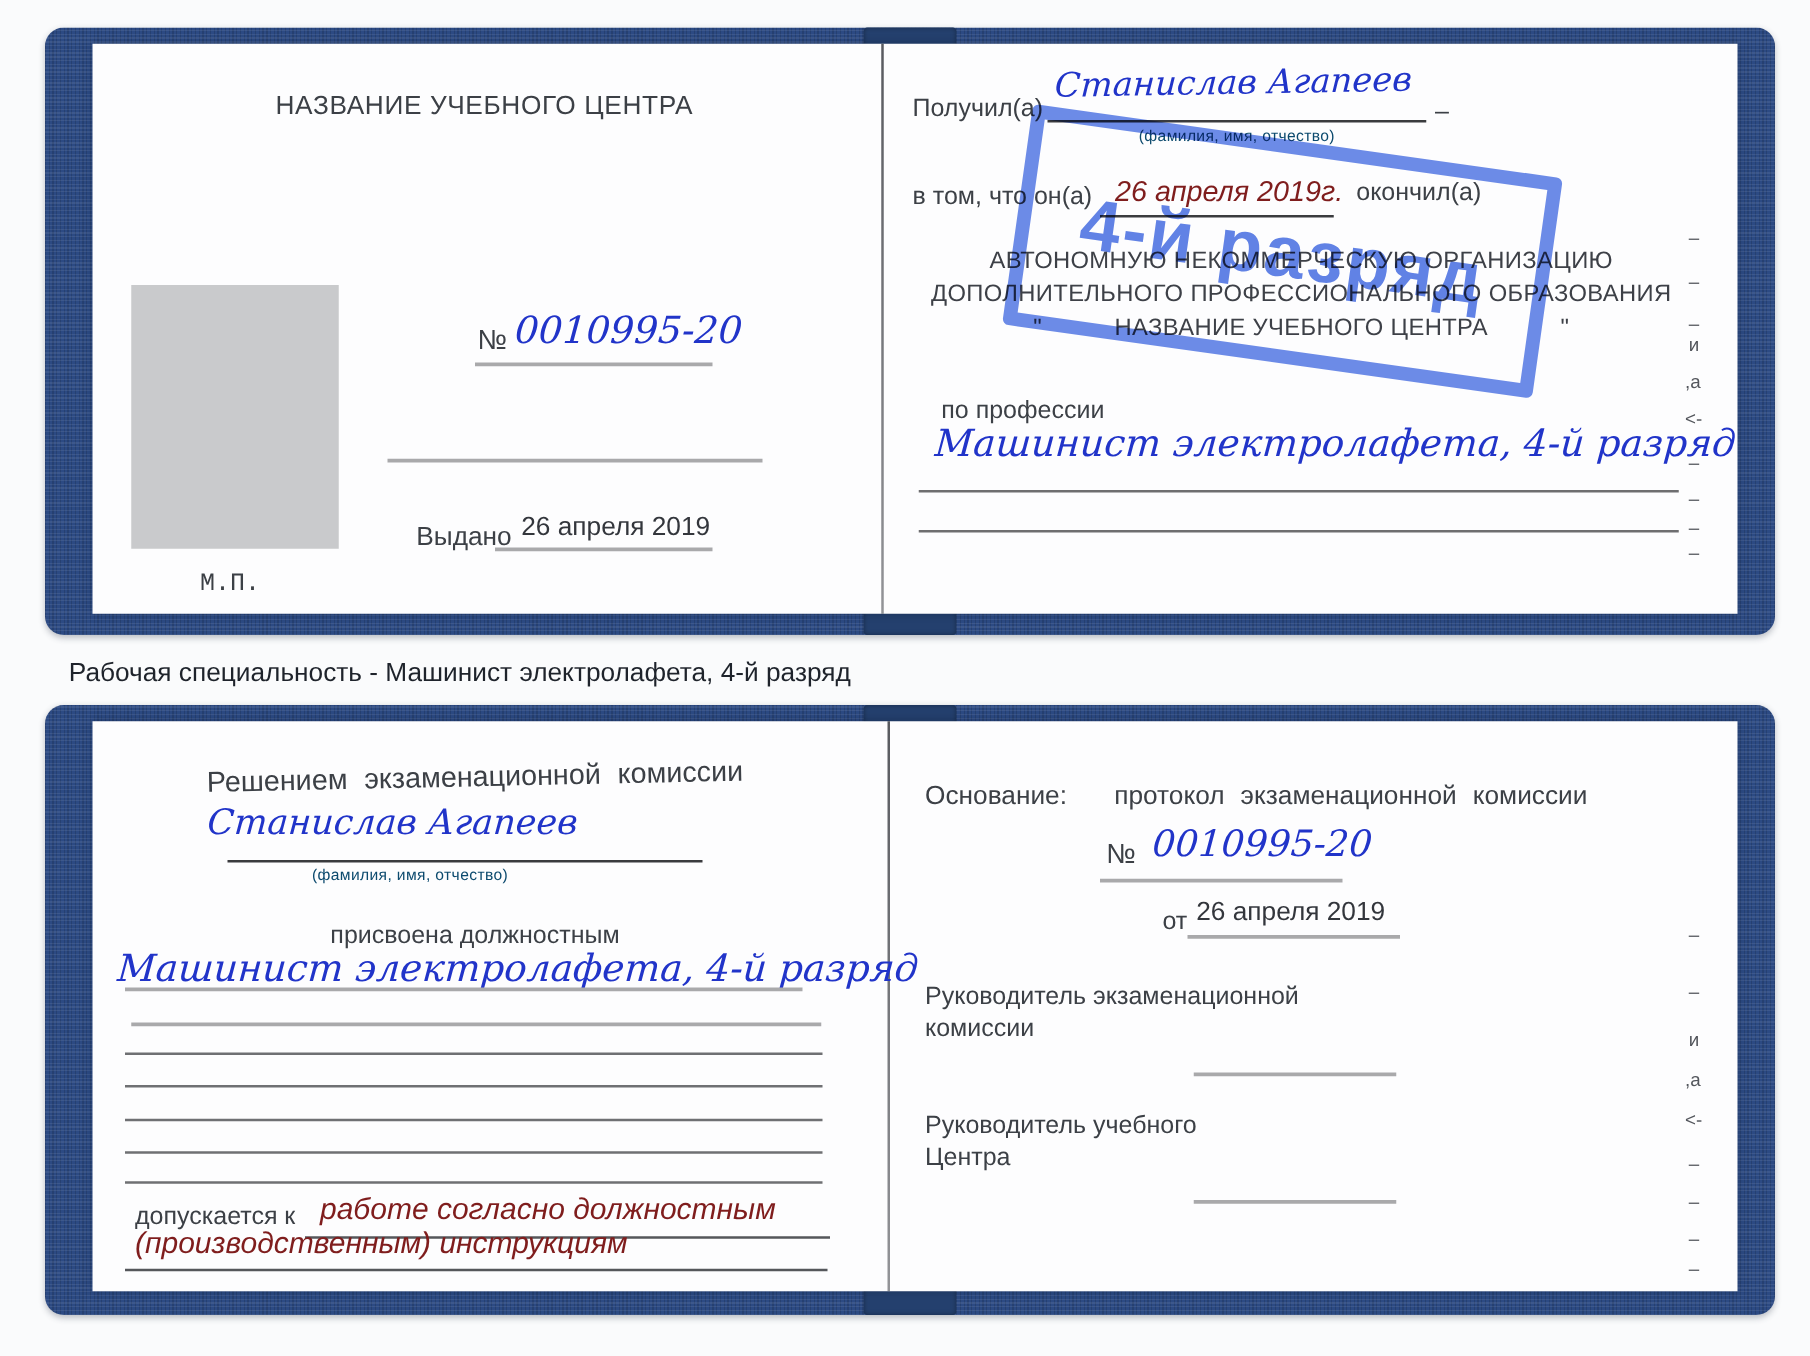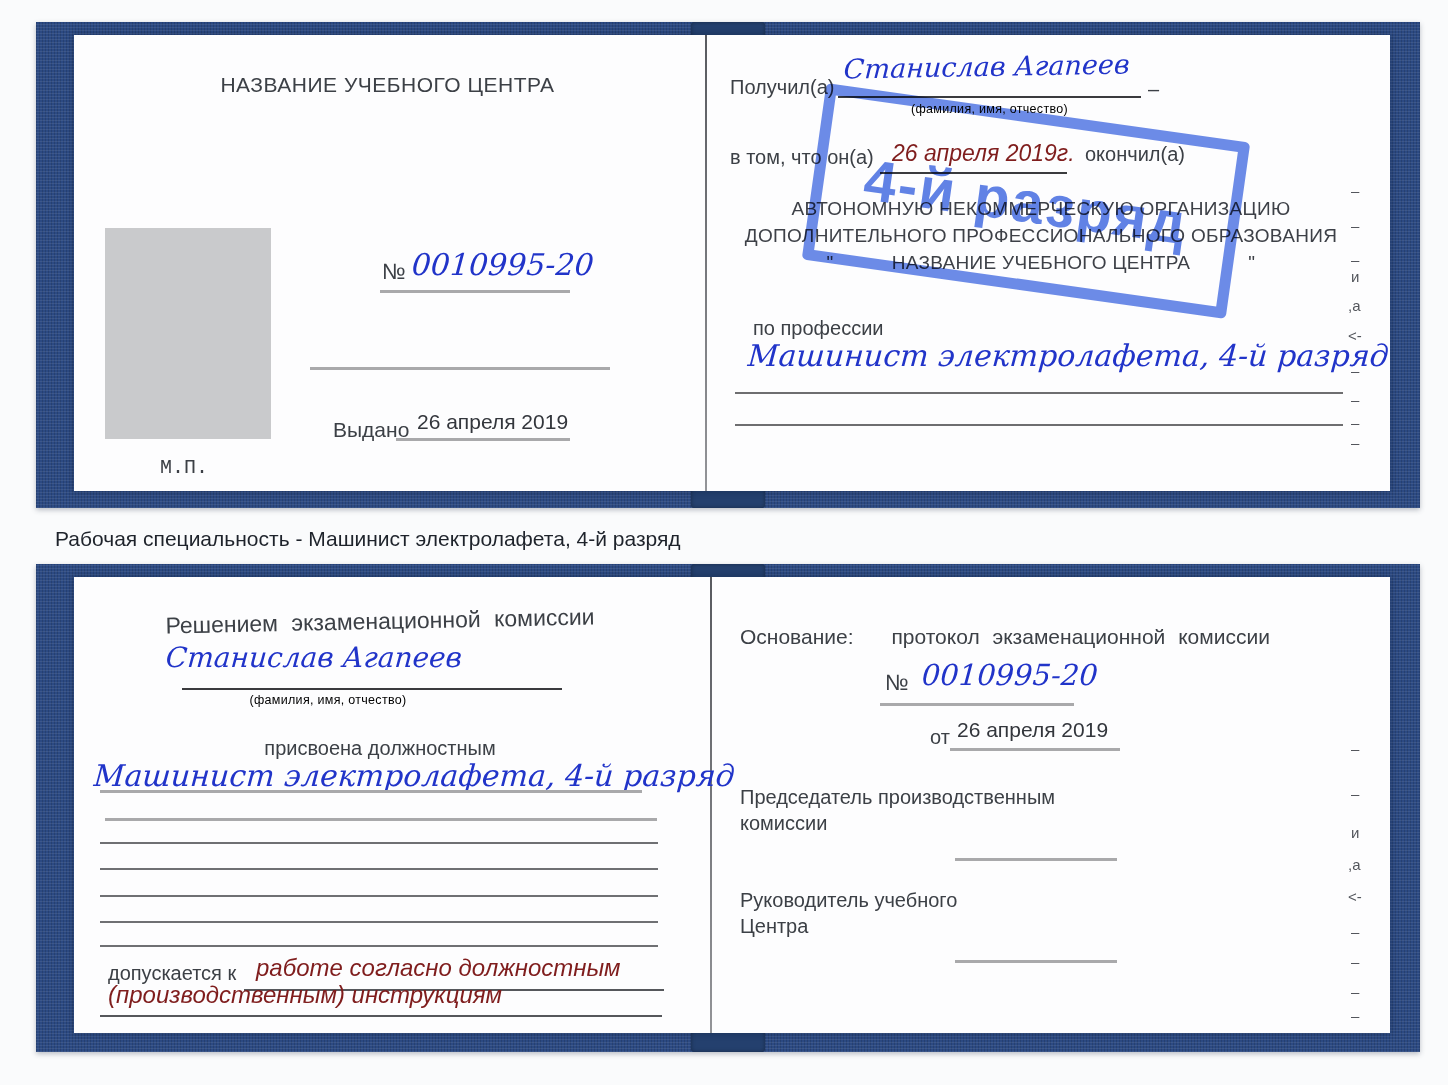--- a/index.html
+++ b/index.html
@@ -7,21 +7,21 @@
   .doc {
     position:relative; width:1448px; height:1085px; overflow:hidden;
     background:#fafbfc;
   }
   .cover {
     position:absolute; left:36px; width:1384px;
     background-color:#2c4a83;
     background-image:
       repeating-linear-gradient(0deg, rgba(255,255,255,0.08) 0 1px, transparent 1px 3px),
       repeating-linear-gradient(90deg, rgba(0,0,0,0.14) 0 1px, transparent 1px 3px);
-    border-radius:0;
+    border-radius:15px;
     box-shadow:0 2px 5px rgba(40,50,70,.30);
   }
   .spine-tab {
     position:absolute; left:50%; transform:translateX(-50%);
     width:74px; height:30px; background:#24406e; border-radius:3px;
     box-shadow:inset 0 0 4px rgba(0,0,0,.35);
   }
   .pages {
     position:absolute; left:38px; top:13px; width:1316px; height:456px;
     background:#fdfdfe; box-shadow:0 0 7px rgba(10,20,40,.35);
@@ -33,21 +33,21 @@
   .lbl { position:absolute; color:#3c4046; font-size:20px; white-space:nowrap; }
   .lbl-c { text-align:center; white-space:normal; }
   .hw {
     position:absolute; font-family:"DejaVu Serif", serif; font-style:italic;
     color:#2134c9; white-space:nowrap; transform:skewX(-4deg);
   }
   .it {
     position:absolute; font-family:Liberation Sans, sans-serif; font-style:italic;
     color:#7f1d1d; white-space:nowrap;
   }
-  .hint { position:absolute; font-size:12.5px; color:#000000; text-align:center; letter-spacing:.3px; }
+  .hint { position:absolute; font-size:12.5px; color:#0c4a6e; text-align:center; letter-spacing:.3px; }
   .gline { position:absolute; height:3px; background:#a9a9ab; }
   .tline { position:absolute; height:1.5px; background:#6f7073; }
   .dline { position:absolute; height:1.5px; background:#3a3b3e; }
   .stamp {
     position:absolute; display:flex; align-items:center; justify-content:center;
     border:11px solid rgba(93,127,229,.90); border-radius:5px;
     color:rgba(93,127,229,.97); font-weight:bold; font-size:58px; letter-spacing:2px;
     mix-blend-mode:multiply; white-space:nowrap;
   }
   .edge-mark { position:absolute; font-size:15px; color:#53565c; white-space:nowrap; }
@@ -160,21 +160,21 @@
       </div>
 
       <div class="lbl" style="left:811px;top:93px;font-size:22px;">№</div>
       <div class="hw" style="left:848px;top:81px;font-size:29px;">0010995-20</div>
       <div class="gline" style="left:806px;top:126px;width:194px;"></div>
 
       <div class="lbl" style="left:856px;top:149px;">от</div>
       <div class="lbl" style="left:883px;top:141px;font-size:21px;color:#33363c;">26 апреля 2019</div>
       <div class="gline" style="left:876px;top:171px;width:170px;"></div>
 
-      <div class="lbl lbl-c" style="left:666px;width:350px;top:207px;text-align:left;line-height:1.3;">Председатель производственным комиссии</div>
+      <div class="lbl lbl-c" style="left:666px;width:350px;top:207px;text-align:left;line-height:1.3;">Руководитель экзаменационной комиссии</div>
       <div class="gline" style="left:881px;top:281px;width:162px;"></div>
 
       <div class="lbl lbl-c" style="left:666px;width:250px;top:310px;text-align:left;line-height:1.3;">Руководитель учебного Центра</div>
       <div class="gline" style="left:881px;top:383px;width:162px;"></div>
 
       <div class="edge-mark" style="left:1277px;top:163px;">–</div>
       <div class="edge-mark" style="left:1277px;top:208px;">–</div>
       <div class="edge-mark" style="left:1277px;top:247px;">и</div>
       <div class="edge-mark" style="left:1274px;top:279px;">,а</div>
       <div class="edge-mark" style="left:1274px;top:311px;">&lt;-</div>

